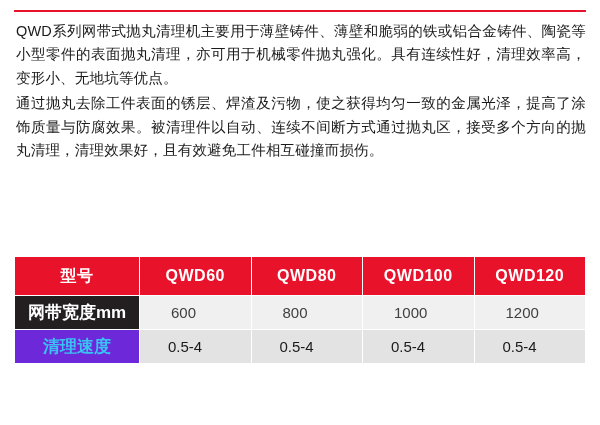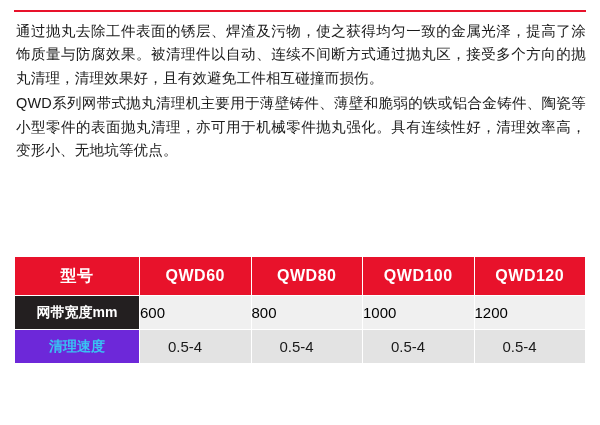--- a/index.html
+++ b/index.html
@@ -63,50 +63,51 @@
     color: #ffffff;
     font-weight: bold;
     font-size: 16px;
     height: 38px;
     letter-spacing: 0.5px;
   }
   .spec-table tbody th {
     background: #1a1a1a;
     color: #ffffff;
     font-weight: bold;
-    font-size: 14px;
+    font-size: 17px;
   }
   .spec-table tbody tr.odd th {
     background: #231f20;
     color: #ffffff;
   }
   .spec-table tbody tr.even th {
     background: #6d28d9;
     color: #39c2f3;
   }
   .spec-table tbody tr.odd td {
     background: #f0f0f0;
-    color: #000000;
+    color: #404040;
+    padding-left: 31px;
   }
   .spec-table tbody tr.even td {
     background: #e3e3e3;
     color: #1a1a1a;
     padding-left: 28px;
   }
   .col-label { width: 124px; }
 </style>
 </head>
 <body>
 
 <div class="page">
 
   <div class="title-rule"></div>
 
+  <p class="para">QWD系列网带式抛丸清理机主要用于薄壁铸件、薄壁和脆弱的铁或铝合金铸件、陶瓷等小型零件的表面抛丸清理，亦可用于机械零件抛丸强化。具有连续性好，清理效率高，变形小、无地坑等优点。</p>
   <p class="para">通过抛丸去除工件表面的锈层、焊渣及污物，使之获得均匀一致的金属光泽，提高了涂饰质量与防腐效果。被清理件以自动、连续不间断方式通过抛丸区，接受多个方向的抛丸清理，清理效果好，且有效避免工件相互碰撞而损伤。</p>
-  <p class="para">QWD系列网带式抛丸清理机主要用于薄壁铸件、薄壁和脆弱的铁或铝合金铸件、陶瓷等小型零件的表面抛丸清理，亦可用于机械零件抛丸强化。具有连续性好，清理效率高，变形小、无地坑等优点。</p>
 
   <table class="spec-table">
     <thead>
       <tr>
         <th class="col-label">型号</th>
         <th>QWD60</th>
         <th>QWD80</th>
         <th>QWD100</th>
         <th>QWD120</th>
       </tr>

